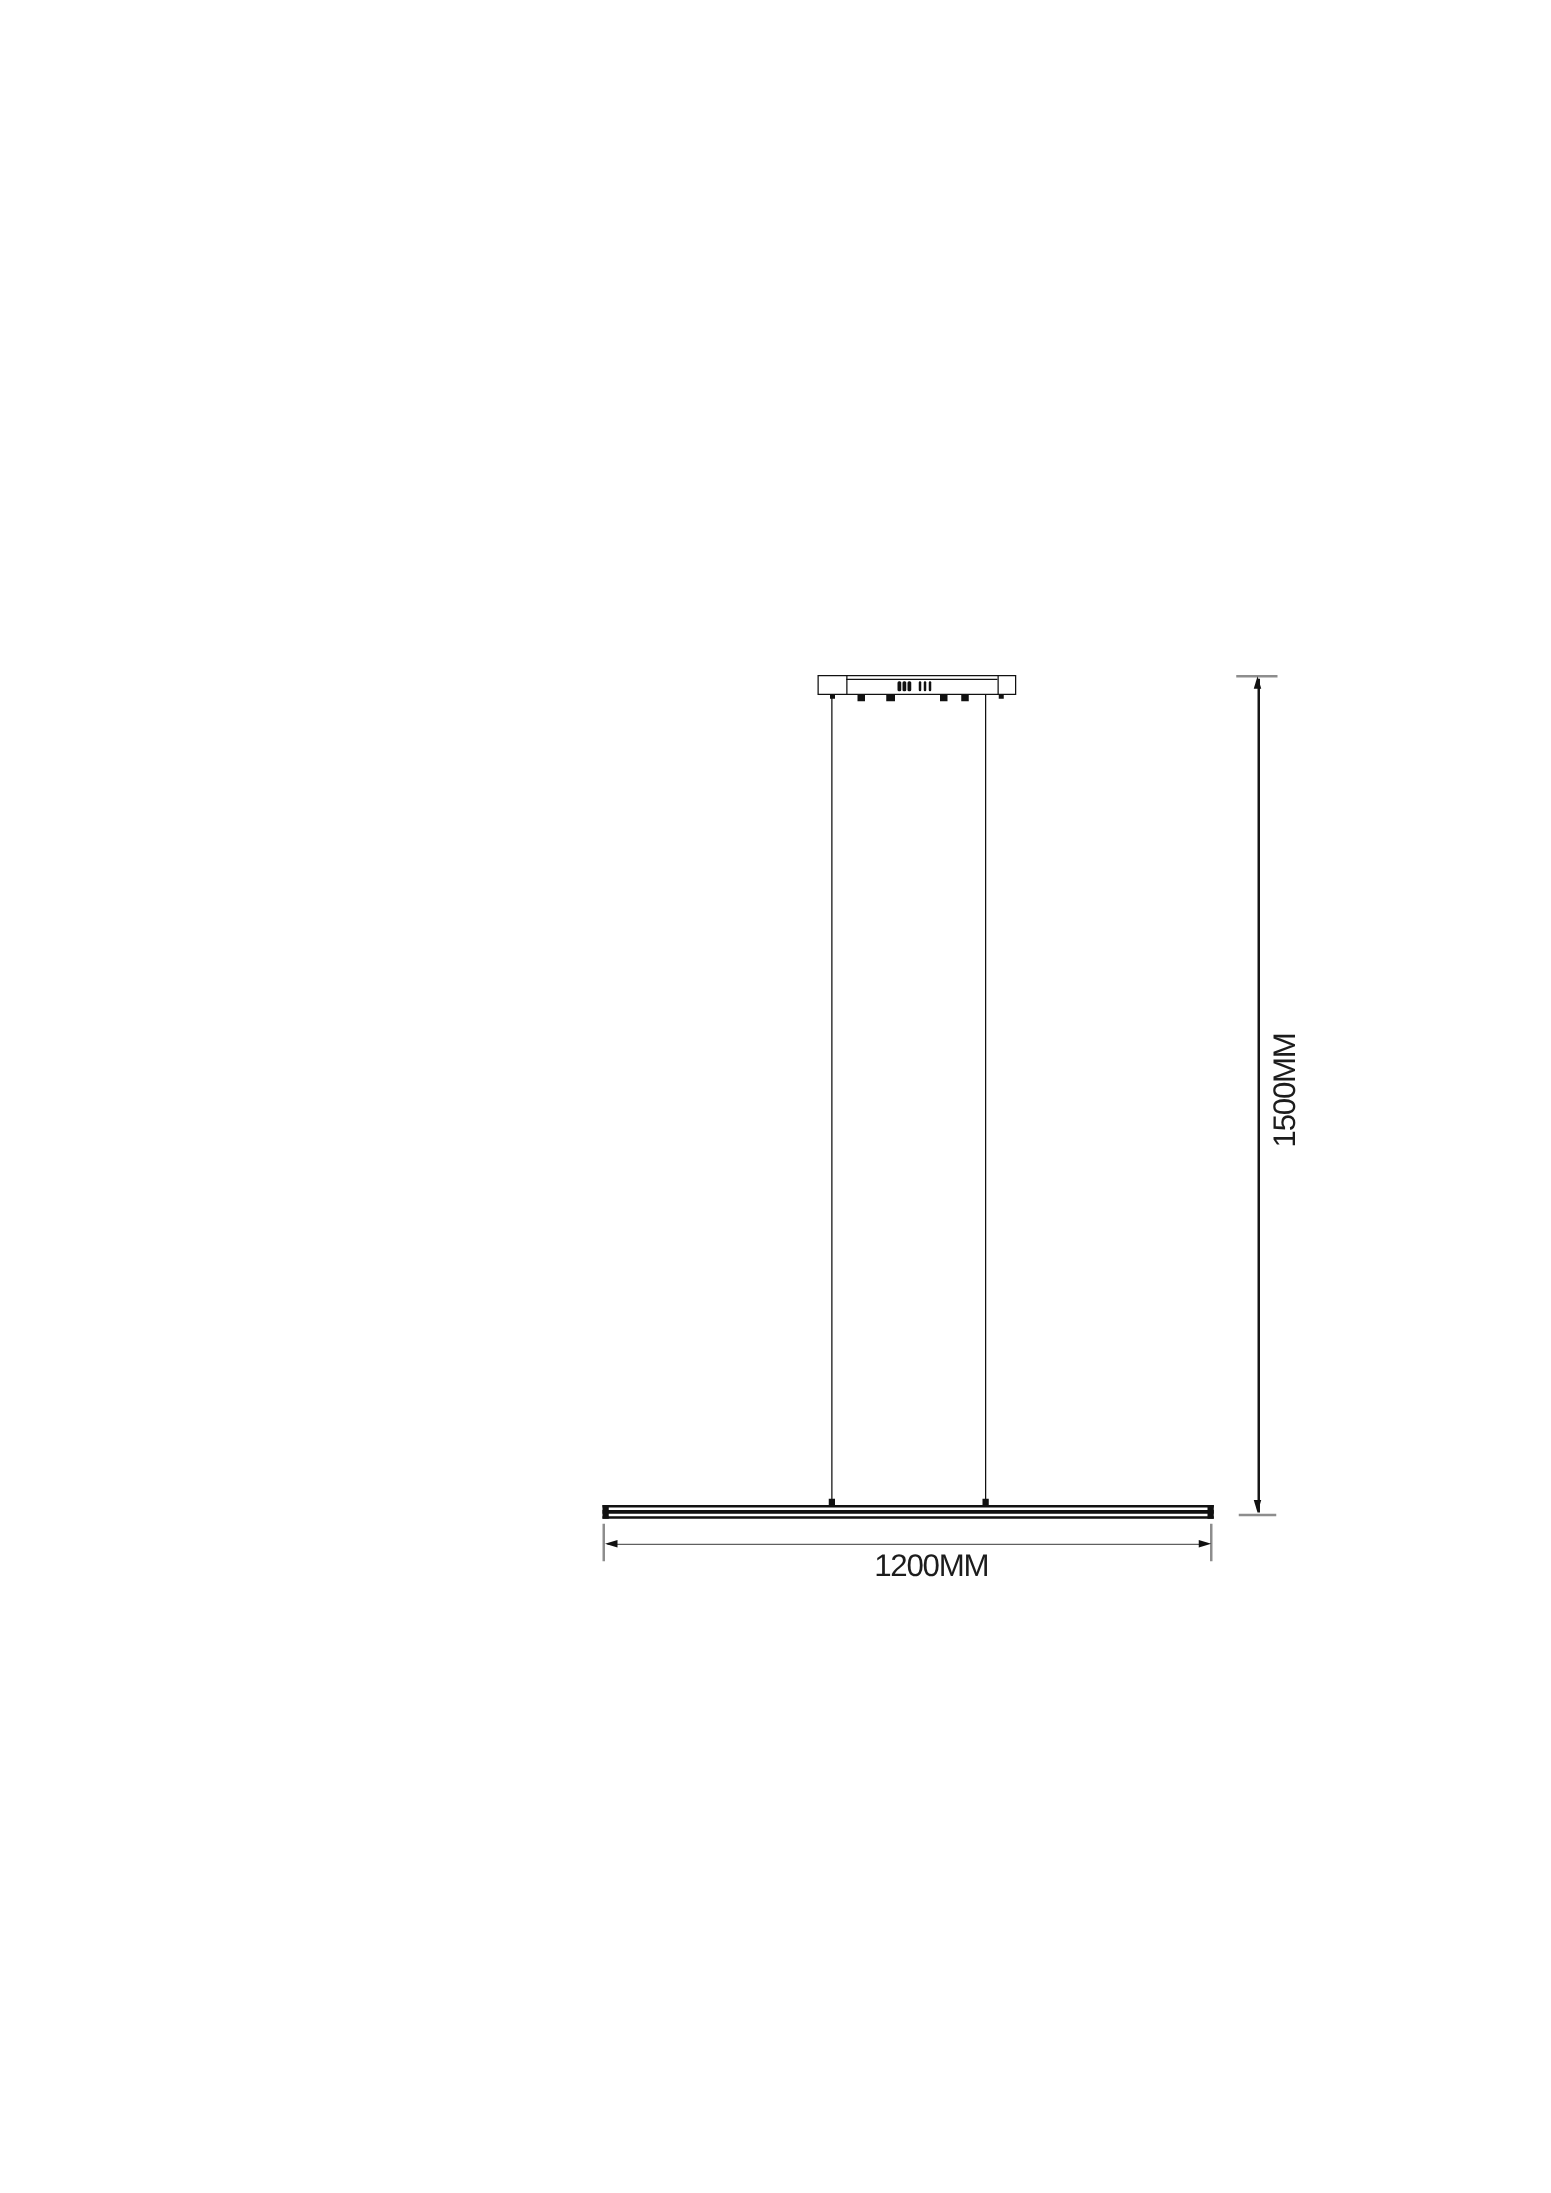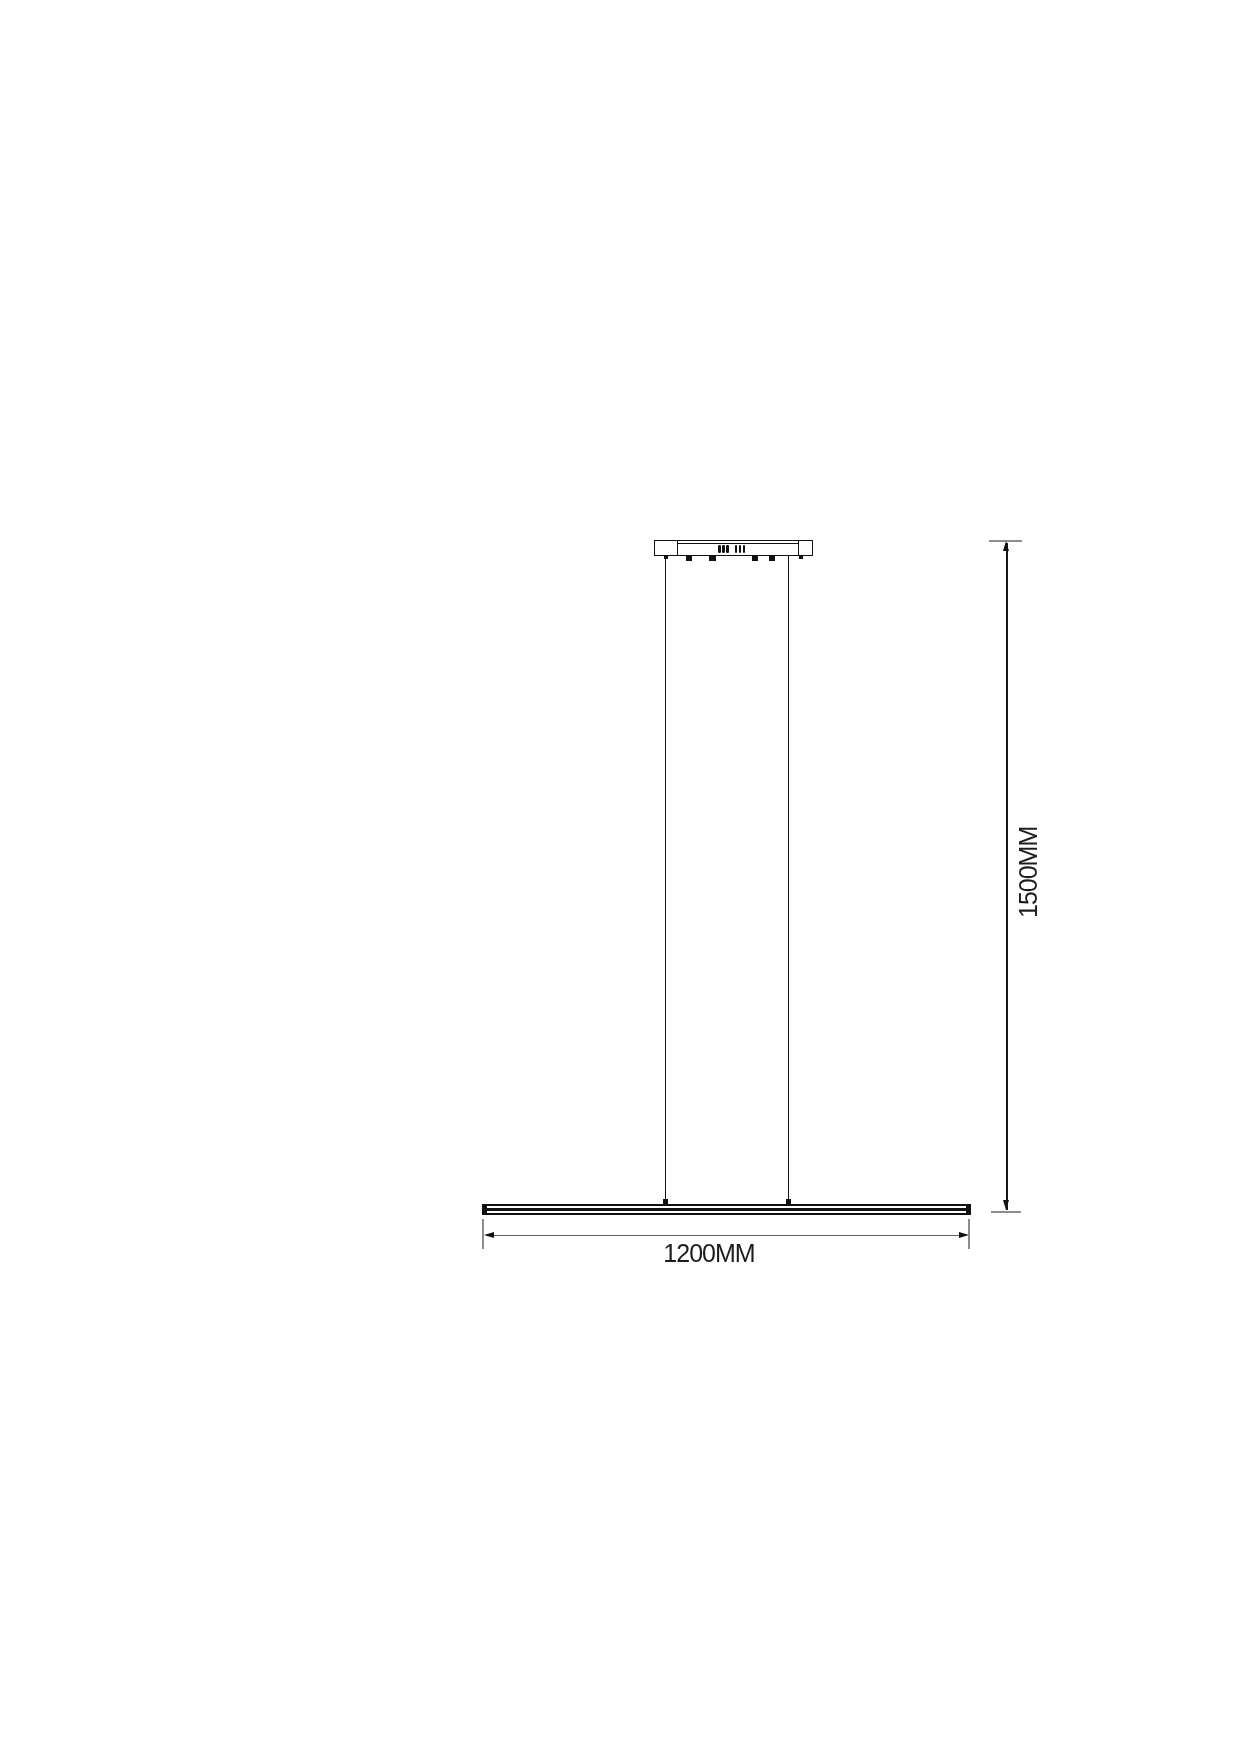--- a/index.html
+++ b/index.html
@@ -58,21 +58,21 @@
   }
   .arrow-right {
     left: 958.6px; top: 1231.9px;
     border-left: 10px solid #111111;
     border-top: 3.6px solid transparent; border-bottom: 3.6px solid transparent;
   }
   .dim-text {
     color: #1c1c1c; font-size: 25px; letter-spacing: -1px;
     line-height: 25px; white-space: nowrap;
   }
-  .h-label { left: 644px; top: 1241px; width: 130px; text-align: center; }
+  .h-label { left: 680px; top: 1241px; width: 130px; text-align: center; }
 
   
   .v-dimline { left: 1006.2px; top: 543px; width: 1.8px; height: 666.5px; background: #161616; }
   .arrow-up {
     left: 1003.4px; top: 541.4px;
     border-bottom: 10px solid #111111;
     border-left: 3.6px solid transparent; border-right: 3.6px solid transparent;
   }
   .arrow-down {
     left: 1003.4px; top: 1200.2px;

